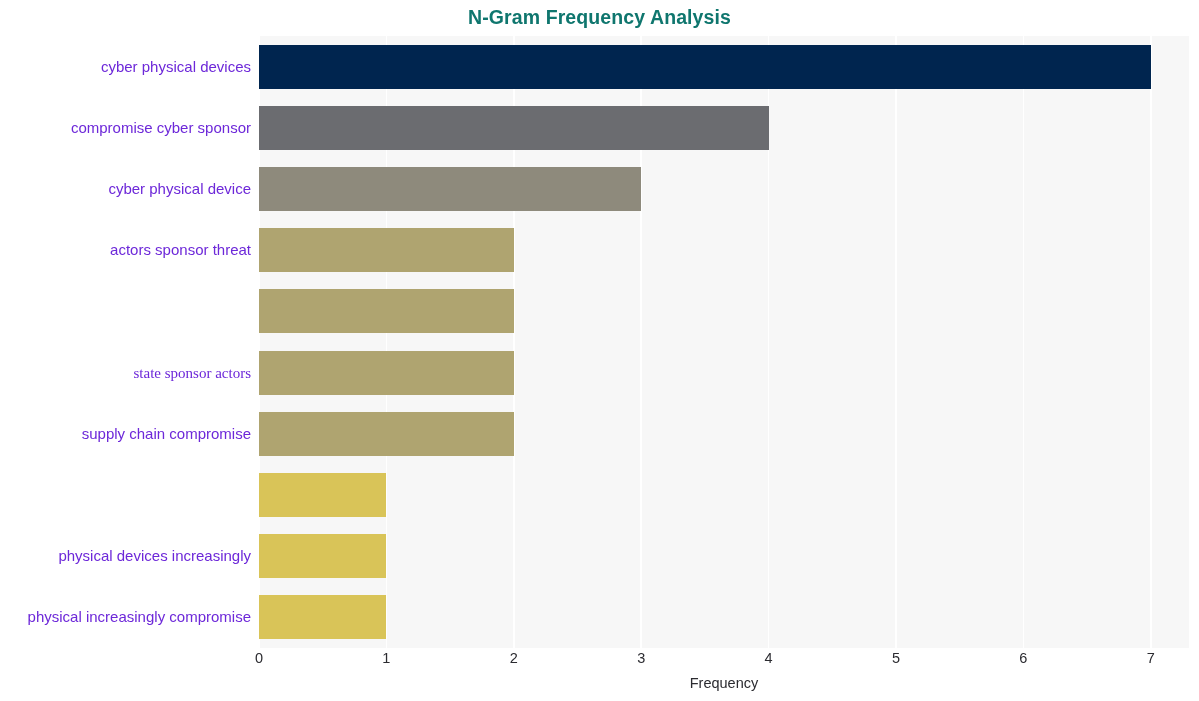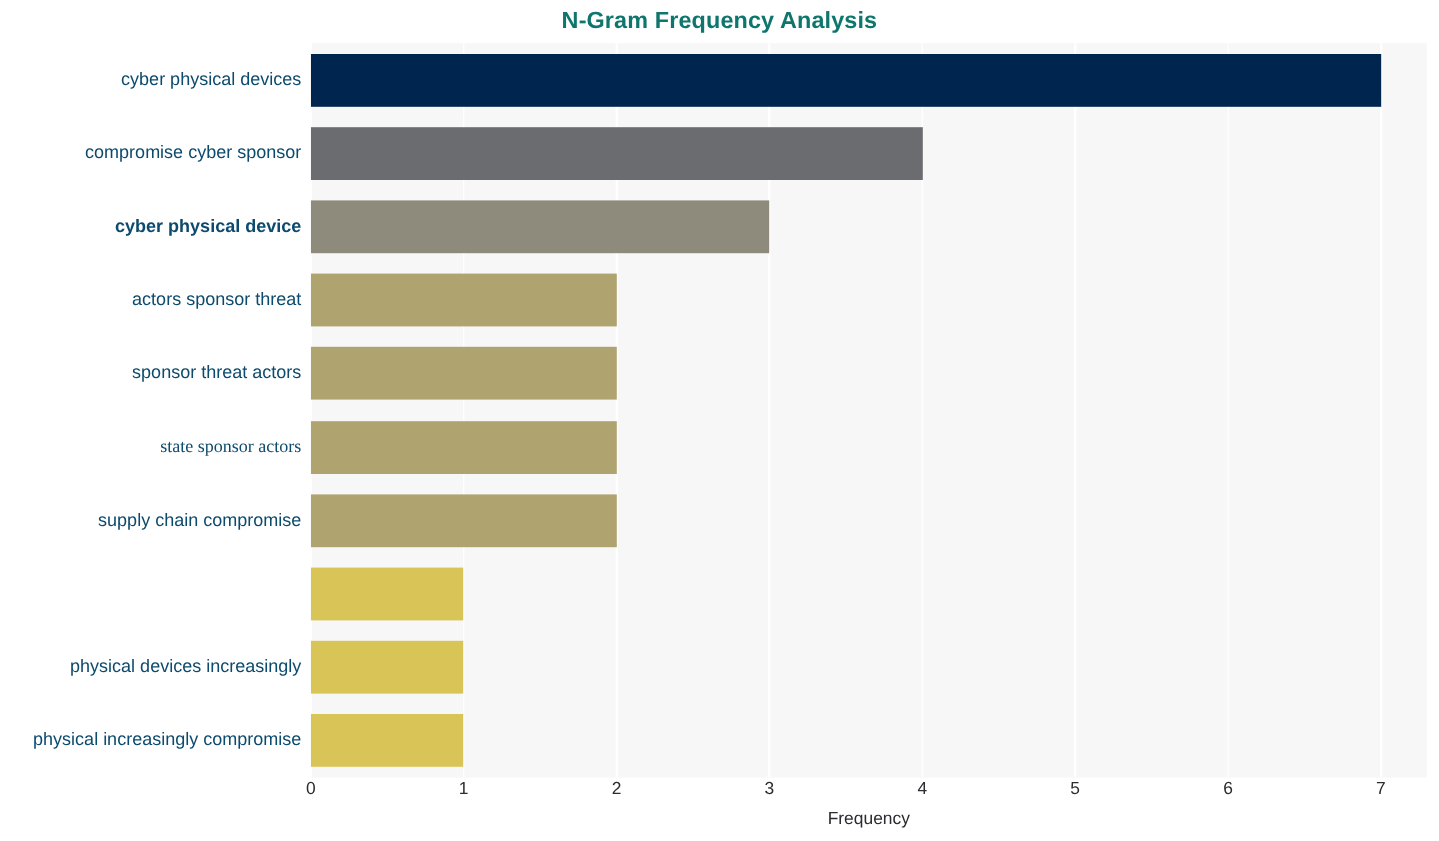--- a/index.html
+++ b/index.html
@@ -69,21 +69,21 @@
     height: 44px;
   }
 
   
   .ylabel {
     position: absolute;
     right: 0;
     width: 248px;
     text-align: right;
     font-size: 15px;
-    color: #0c4a6e;
+    color: #6d28d9;
     height: 20px;
     line-height: 20px;
     white-space: nowrap;
   }
   #ylabels {
     position: absolute;
     left: 0;
     top: 36px;
     width: 251px;
     height: 612px;
@@ -165,23 +165,22 @@
         </div>
         <div class="bar-row" style="top: 550.8px; height: 61.2px;">
           <div class="bar" title="devices increasingly compromise: 1" style="width: 127.397px; background: rgb(217, 196, 88); top: 8.6px;"></div>
         </div>
       </div>
   </div>
 
   <div id="ylabels">
       <div class="ylabel" style="top: 20.6px;">cyber physical devices</div>
       <div class="ylabel" style="top: 81.8px;">compromise cyber sponsor</div>
-      <div class="ylabel" style="top: 143px; font-weight: bold;">cyber physical device</div>
+      <div class="ylabel" style="top: 143px;">cyber physical device</div>
       <div class="ylabel" style="top: 204.2px;">actors sponsor threat</div>
-      <div class="ylabel" style="top: 265.4px;">sponsor threat actors</div>
       <div class="ylabel" style="top: 326.6px; font-family: Liberation Serif, serif;">state sponsor actors</div>
       <div class="ylabel" style="top: 387.8px;">supply chain compromise</div>
       <div class="ylabel" style="top: 510.2px;">physical devices increasingly</div>
       <div class="ylabel" style="top: 571.4px;">physical increasingly compromise</div>
     </div>
 
   <div id="xticks">
       <div class="xtick" style="left: 0px;">0</div>
       <div class="xtick" style="left: 127.397px;">1</div>
       <div class="xtick" style="left: 254.795px;">2</div>

